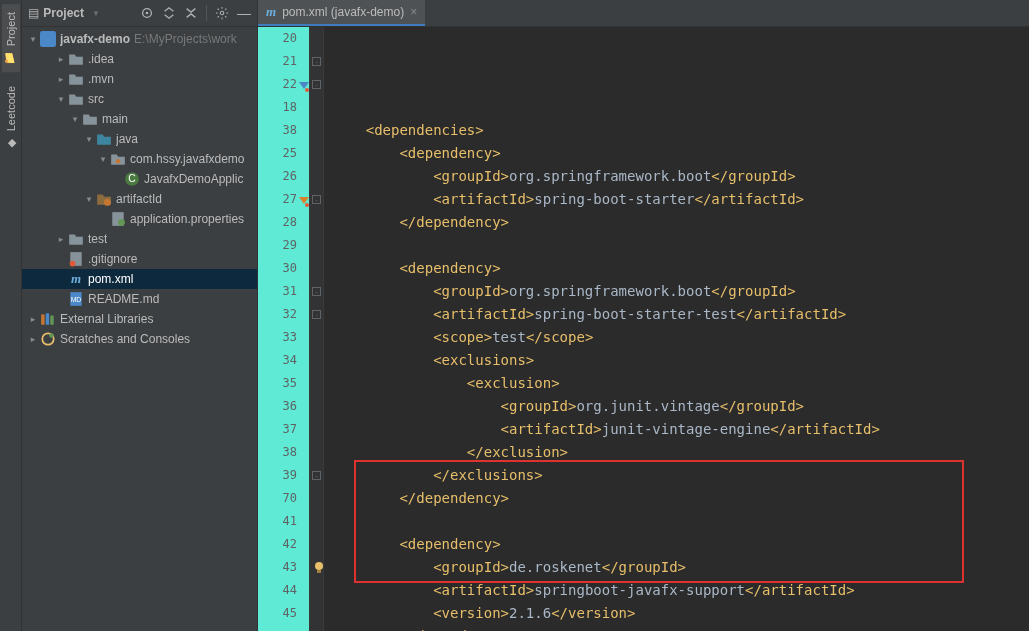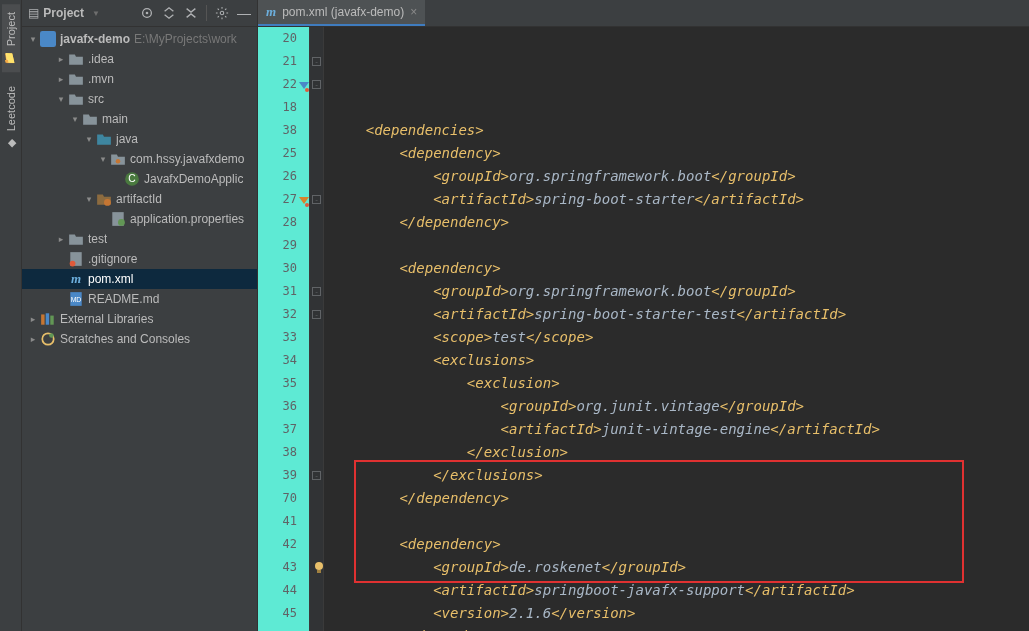--- a/index.html
+++ b/index.html
@@ -143,21 +143,21 @@
 }
 .code {
   flex: 1;
   font-family: "Consolas", monospace;
   font-size: 14px;
   line-height: 23px;
   padding-left: 8px;
   white-space: pre;
   position: relative;
 }
-.code-row { height: 23px; font-style: italic; }
+.code-row { height: 23px; }
 .tag { color: #e8bf6a; }
 
 .highlight-box {
   position: absolute;
   border: 2px solid #e03131;
   pointer-events: none;
 }
 
 .bulb {
   position: absolute;

